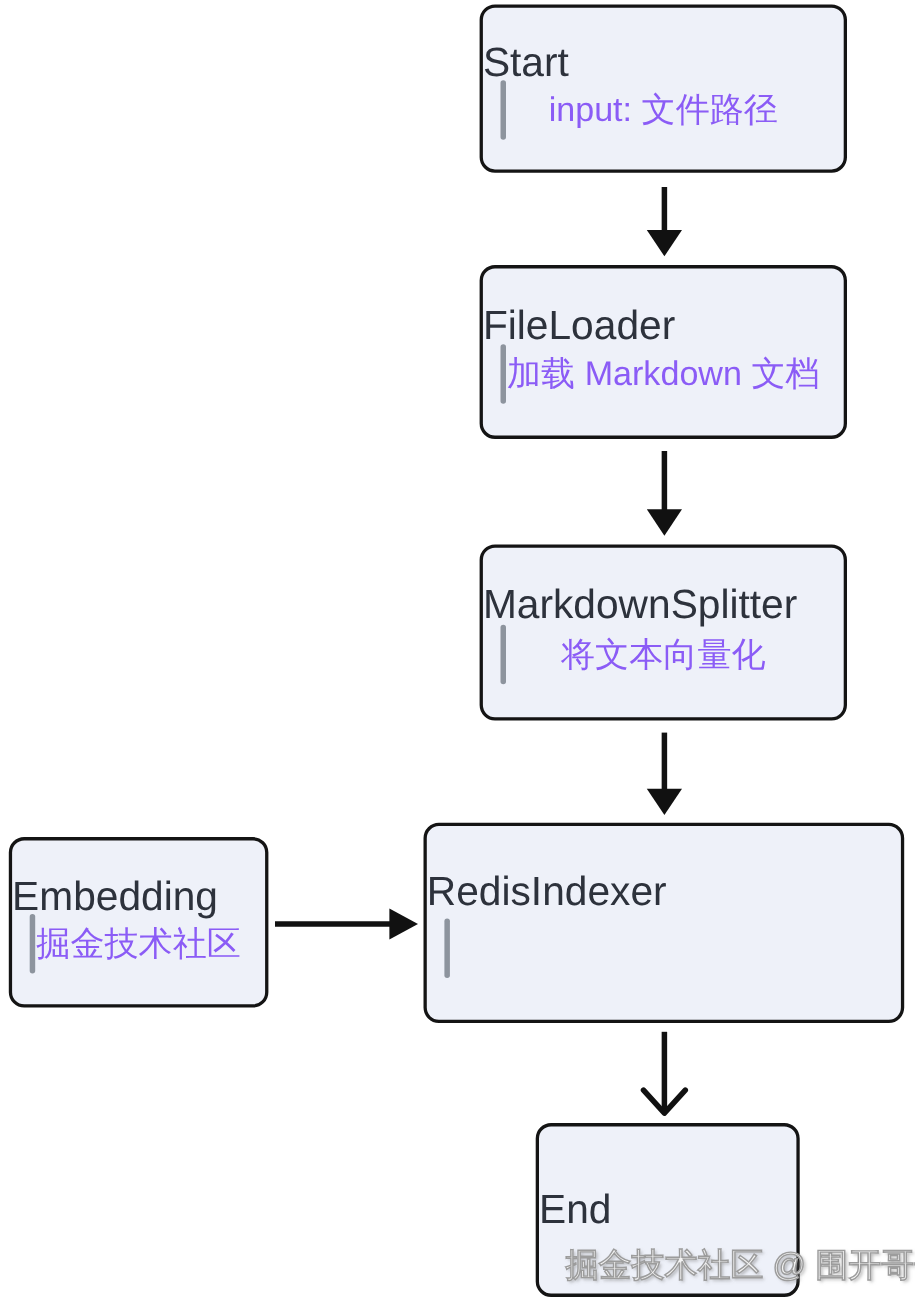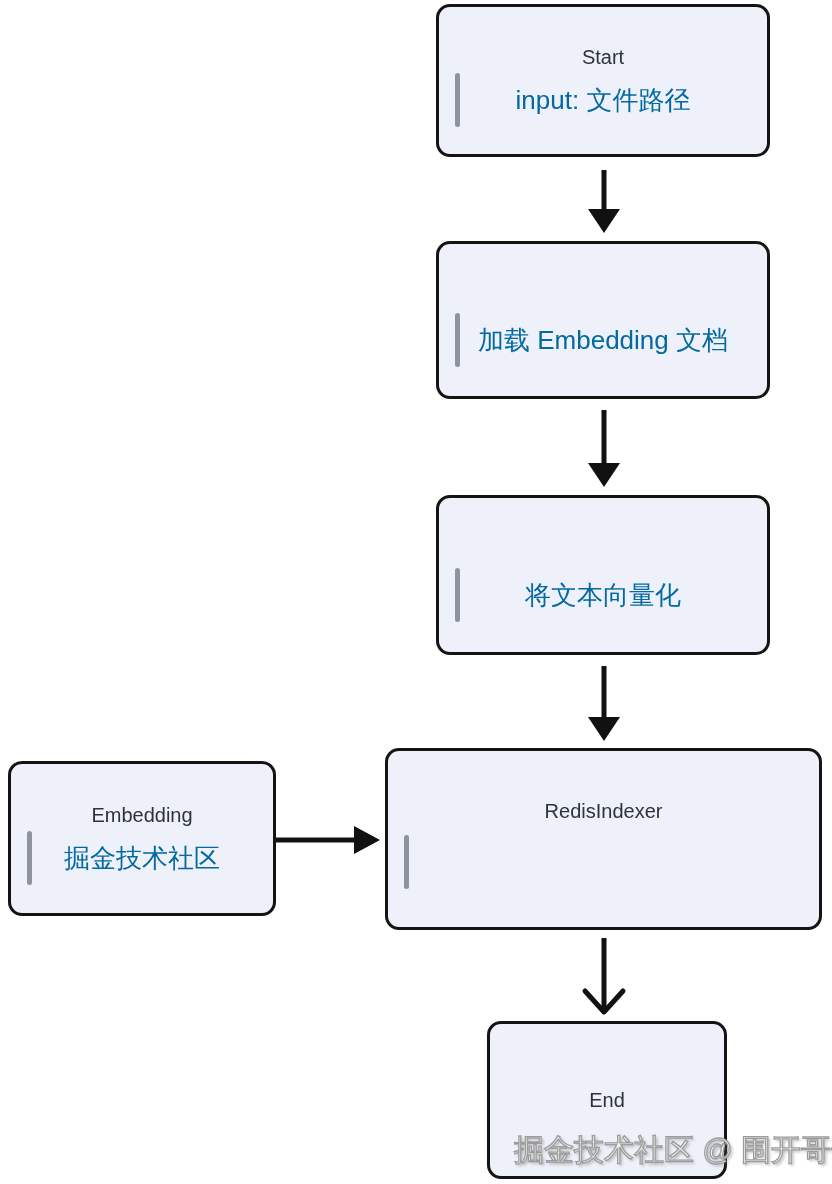--- a/index.html
+++ b/index.html
@@ -21,53 +21,52 @@
     border: 3.5px solid #141414;
     border-radius: 14px;
     box-sizing: border-box;
   }
   .node .title {
     position: absolute;
     left: 0;
     right: 0;
     top: 34%;
     transform: translateY(-50%);
-    text-align: center;
-    font-size: 20px;
+    font-size: 37px;
     color: #2d323c;
     white-space: nowrap;
   }
   .node .sub {
     position: absolute;
     left: 0;
     right: 0;
     top: 63%;
     transform: translateY(-50%);
     text-align: center;
-    font-size: 26px;
-    color: #0369a1;
+    font-size: 31px;
+    color: #8b5cf6;
     white-space: nowrap;
   }
   .node .bar {
     position: absolute;
     left: 16px;
     top: 63%;
     transform: translateY(-50%);
     width: 5px;
     height: 54px;
     background: #8d949e;
     border-radius: 3px;
   }
   .node.solo .title {
     top: 50%;
   }
   #n-start  { left: 436px; top: 4px;    width: 334px; height: 153px; }
   #n-file   { left: 436px; top: 241px;  width: 334px; height: 158px; }
   #n-split  { left: 436px; top: 495px;  width: 334px; height: 160px; }
-  #n-embed  { left: 8px;   top: 761px;  width: 268px; height: 155px; }
+  #n-embed  { left: 8px;   top: 761px;  width: 236px; height: 155px; }
   #n-redis  { left: 385px; top: 748px;  width: 437px; height: 182px; padding-left: 39px; }
   #n-end    { left: 487px; top: 1021px; width: 240px; height: 158px; }
   #edges-layer {
     position: absolute;
     left: 0;
     top: 0;
     pointer-events: none;
   }
   #watermark {
     position: absolute;
@@ -112,25 +111,27 @@
   </svg>
 
   <div class="node" id="n-start">
     <span class="bar"></span>
     <div class="title">Start</div>
     <div class="sub">input: 文件路径</div>
   </div>
 
   <div class="node" id="n-file">
     <span class="bar"></span>
-    <div class="sub">加载 Embedding 文档</div>
+    <div class="title">FileLoader</div>
+    <div class="sub">加载 Markdown 文档</div>
   </div>
 
   <div class="node" id="n-split">
     <span class="bar"></span>
+    <div class="title">MarkdownSplitter</div>
     <div class="sub">将文本向量化</div>
   </div>
 
   <div class="node" id="n-embed">
     <span class="bar"></span>
     <div class="title">Embedding</div>
     <div class="sub">掘金技术社区</div>
   </div>
 
   <div class="node" id="n-redis">

